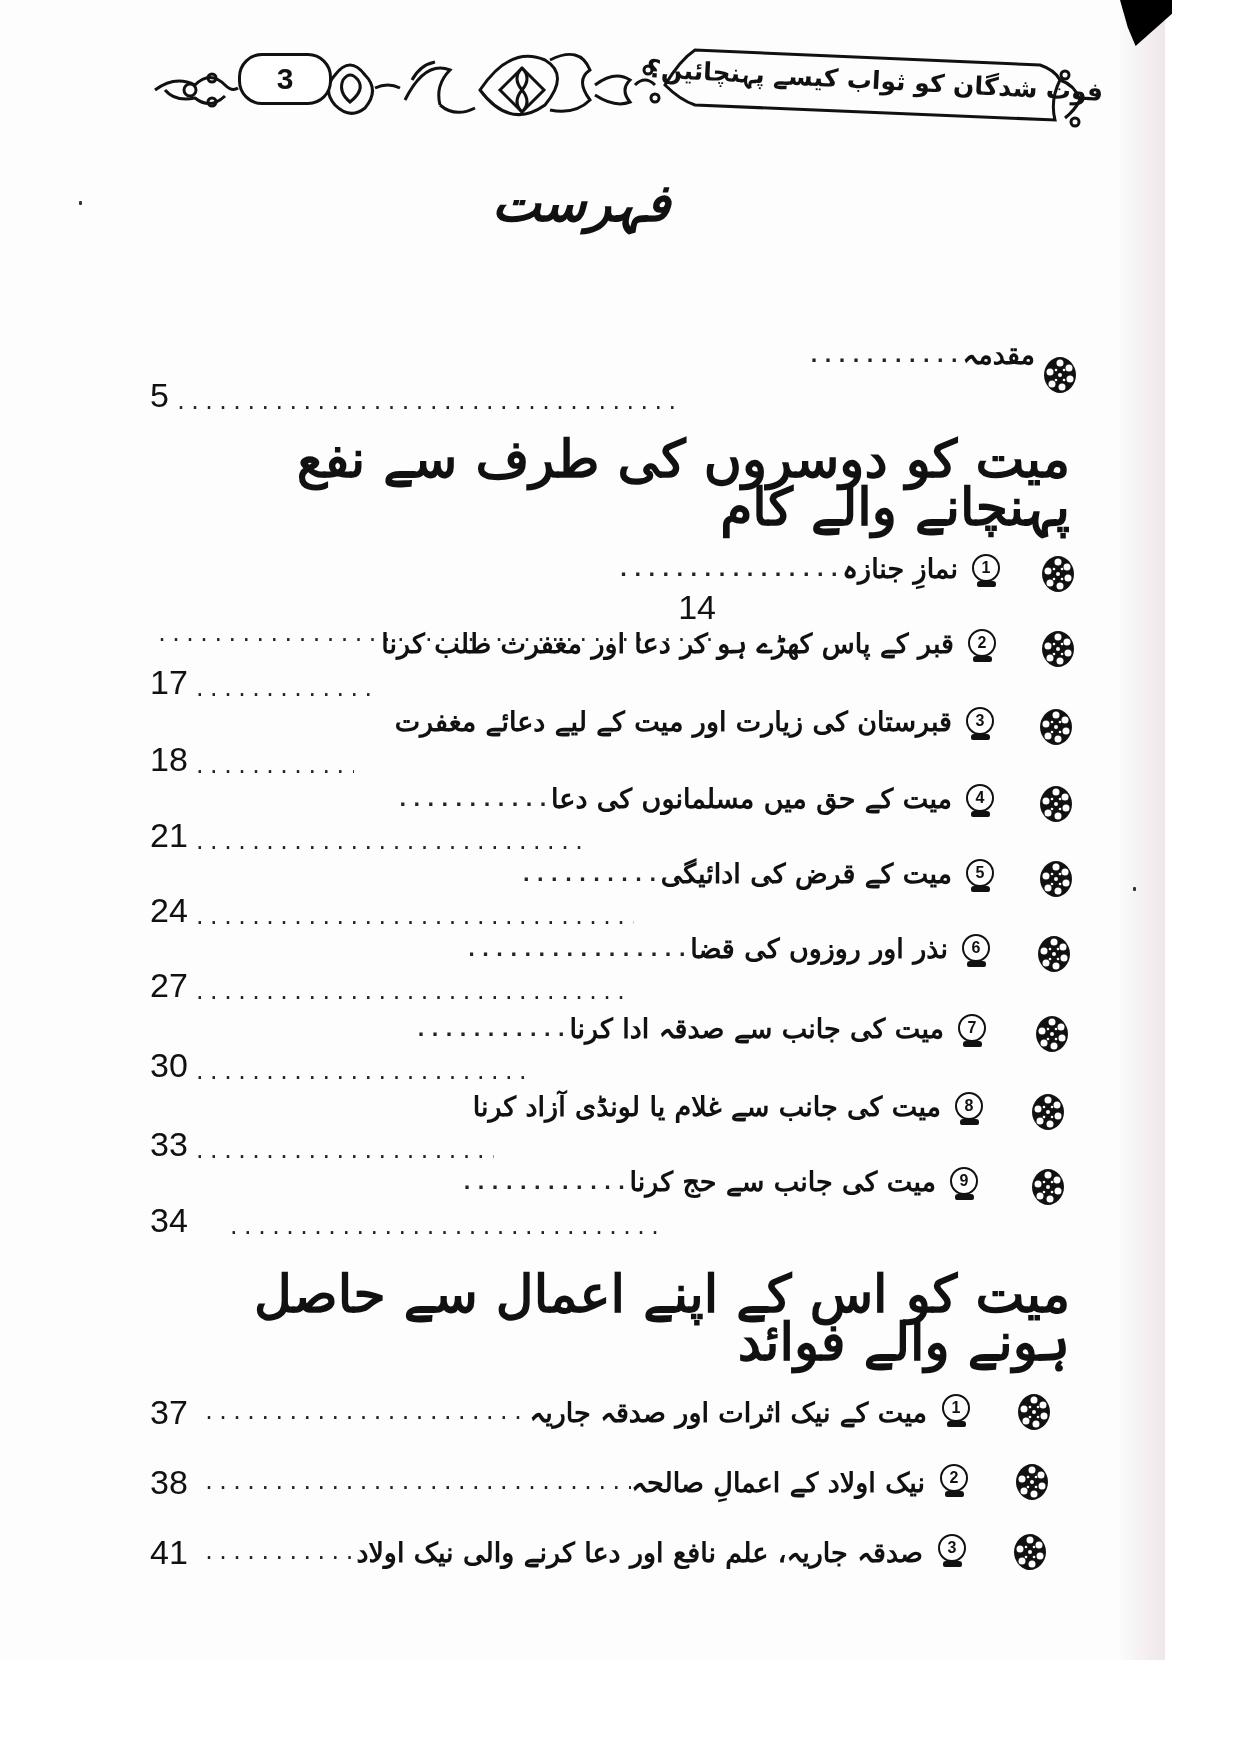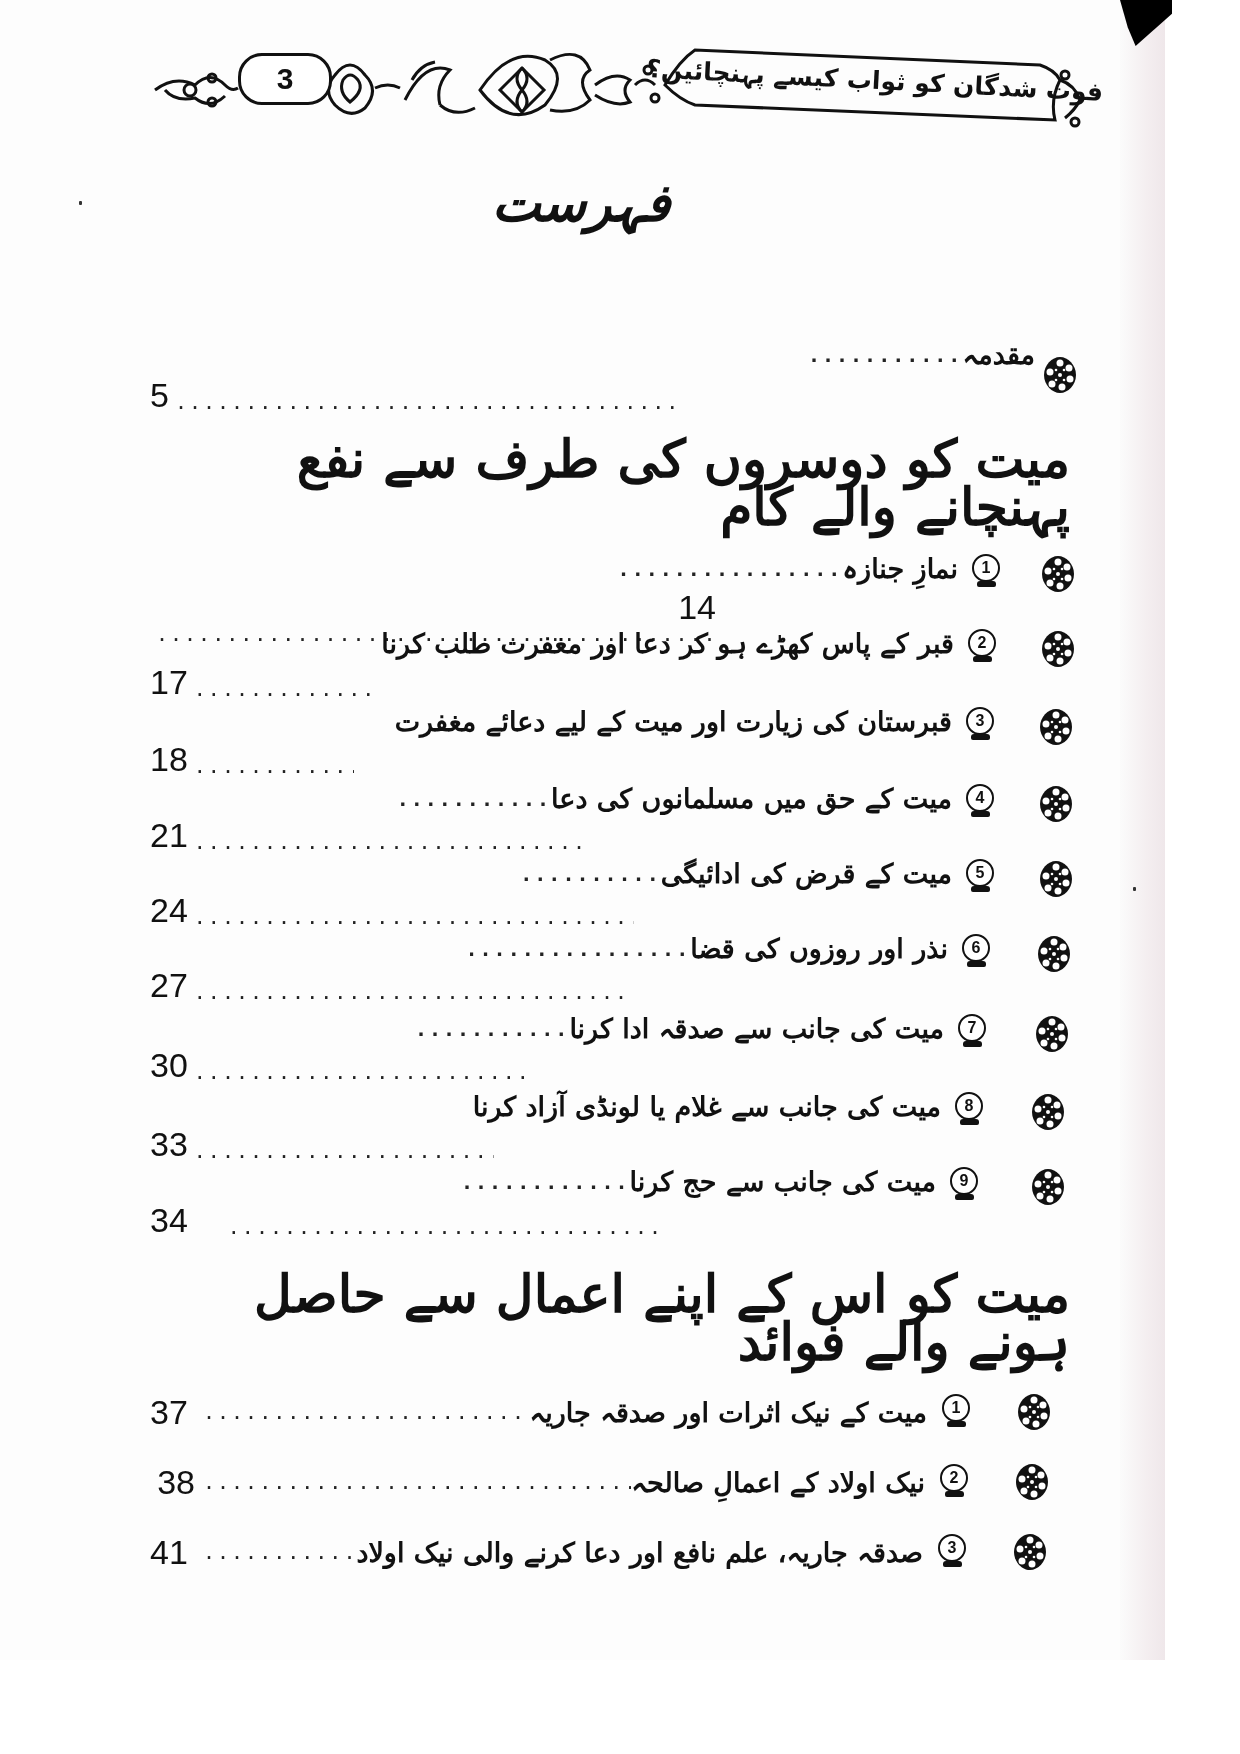--- a/index.html
+++ b/index.html
@@ -394,21 +394,21 @@
       <circle cx="14" cy="15" r="1.3"></circle>
       <circle cx="22" cy="15" r="1.3"></circle>
       <circle cx="22" cy="25" r="1.3"></circle>
       <circle cx="14" cy="25" r="1.3"></circle>
     </g>
   </svg>
 <div class="circ-num" style="left:940px;top:1464px;">
     <div class="c">2</div>
     <div class="base"></div>
   </div>
-<div class="single-row" style="top:1460px;width:775px;text-align:right;">
+<div class="single-row" style="top:1460px;width:775px;">
     <span class="pnum">38</span>
     <span class="dots-fill">..........................................................................................</span>
     <span class="row-text">نیک اولاد کے اعمالِ صالحہ</span>
   </div>
 <svg class="flower" style="left:1012px;top:1532px;" viewBox="0 0 36 40">
   <path d="M18 2 C26 2 34 10 34 20 C34 30 26 38 18 38 C10 38 2 30 2 20 C2 10 10 2 18 2 Z" fill="#111"></path>
   <g fill="#fff">
       <circle cx="18" cy="8" r="3.5"></circle>
       <circle cx="27" cy="13" r="3.5"></circle>
       <circle cx="28" cy="24" r="3.5"></circle>

